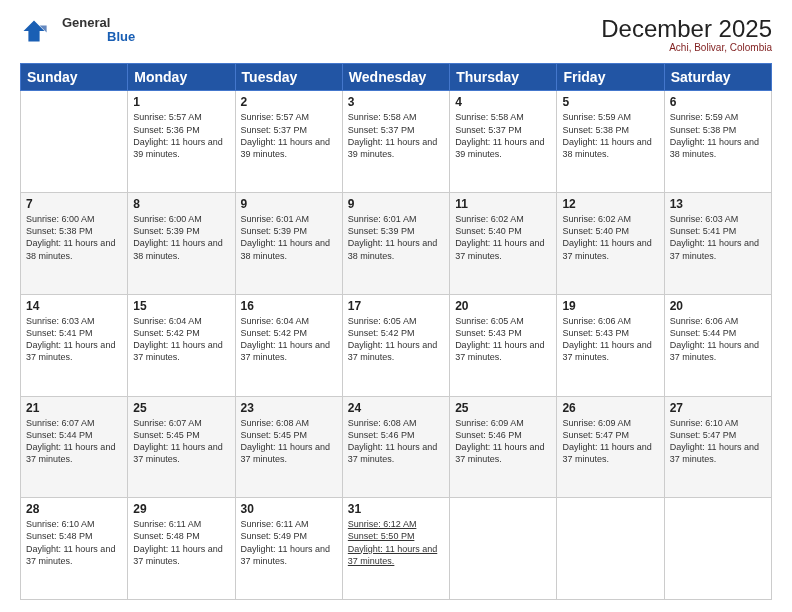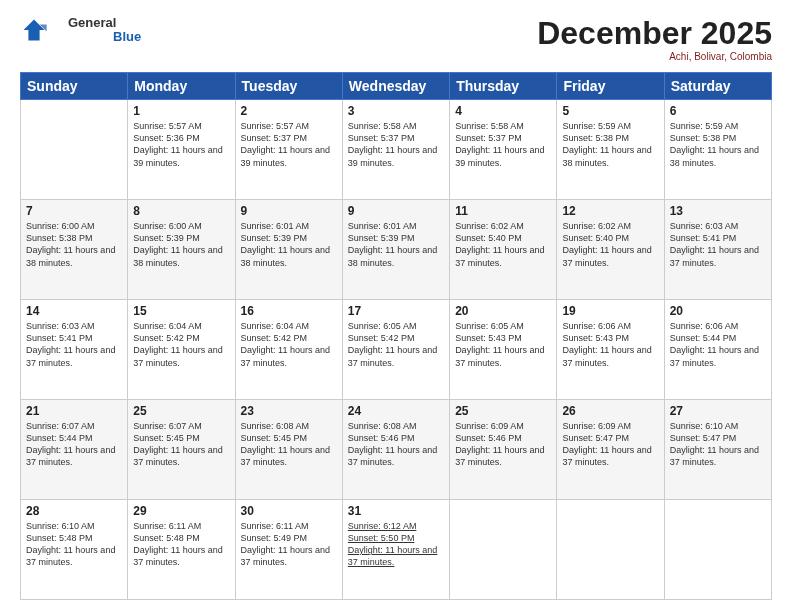--- a/index.html
+++ b/index.html
@@ -18,43 +18,43 @@
       flex-direction: column;
     }
     .header {
       display: flex;
       justify-content: space-between;
       align-items: flex-start;
       margin-bottom: 10px;
     }
     .logo {
       display: flex;
-      align-items: flex-start;
-      gap: 16px;
+      align-items: flex-end;
+      gap: 10px;
     }
     .logo-text {
       display: flex;
       flex-direction: column;
       font-size: 13px;
       font-weight: bold;
       line-height: 1.1;
     }
     .logo-text .general { color: #333; }
     .logo-text .blue { color: #1a5fb4; padding-left: 45px; }
     .logo-icon {
       width: 28px;
       height: 28px;
       margin-right: 4px;
     }
     .title-block {
       text-align: right;
     }
     .month-title {
-      font-size: 32px;
-      font-weight: bold;
+      font-size: 24px;
+      font-weight: normal;
       color: #222;
       line-height: 1.1;
     }
     .subtitle {
       font-size: 10px;
       color: #7f1d1d;
     }
     .calendar {
       flex: 1;
       border: 1px solid #ccc;

